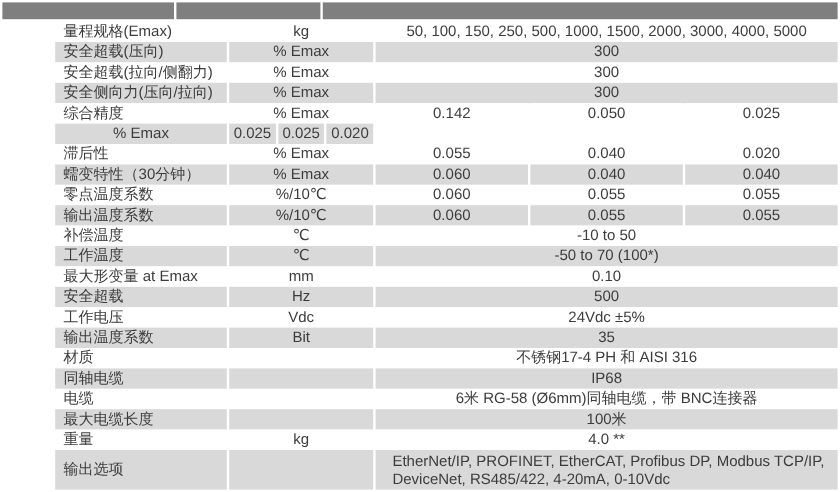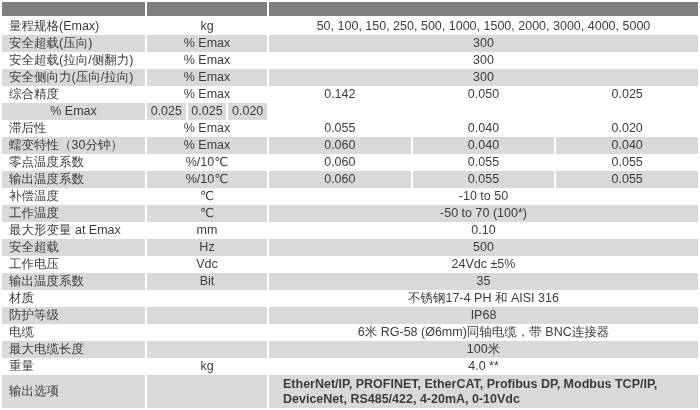--- a/index.html
+++ b/index.html
@@ -15,20 +15,21 @@
     column-gap: 2px;
     height: 14px;
     margin-bottom: 2px;
   }
   .hdr .hc { background: var(--header-bg, #7f7f7f); }
   .row {
     display: grid;
     grid-template-columns: 143px 120px 1fr;
     column-gap: 2px;
     height: 17px;
+    margin-left: 44px;
     --bg: #ffffff;
   }
   .row.shade { --bg: var(--stripe-bg, #d9d9d9); }
   .row.tall { height: 33px; }
   .c {
     background: var(--bg);
     font-size: 12.5px;
     line-height: 17px;
     white-space: nowrap;
     overflow: hidden;
@@ -47,21 +48,20 @@
     line-height: 15px;
     text-align: center;
   }
   .tall .label { justify-content: flex-start; }
   .tall .val.left {
     justify-content: flex-start;
     text-align: left;
     white-space: normal;
     padding-left: 14px;
     padding-right: 4px;
-    font-weight: bold;
   }
 </style>
 </head>
 <body style="color: rgb(60, 60, 60);">
 
 <div class="spec">
   <div class="hdr">
     <div class="hc"></div>
     <div class="hc"></div>
     <div class="hc"></div>
@@ -169,21 +169,21 @@
         <div class="c label">输出温度系数</div>
         <div class="c unit">Bit</div>
         <div class="c val">35</div>
       </div>
       <div class="row">
         <div class="c label">材质</div>
         <div class="c unit"></div>
         <div class="c val">不锈钢17-4 PH 和 AISI 316</div>
       </div>
       <div class="row shade">
-        <div class="c label">防护等级</div>
+        <div class="c label">同轴电缆</div>
         <div class="c unit"></div>
         <div class="c val">IP68</div>
       </div>
       <div class="row">
         <div class="c label">电缆</div>
         <div class="c unit"></div>
         <div class="c val">6米 RG-58 (Ø6mm)同轴电缆，带 BNC连接器</div>
       </div>
       <div class="row shade">
         <div class="c label">最大电缆长度</div>

